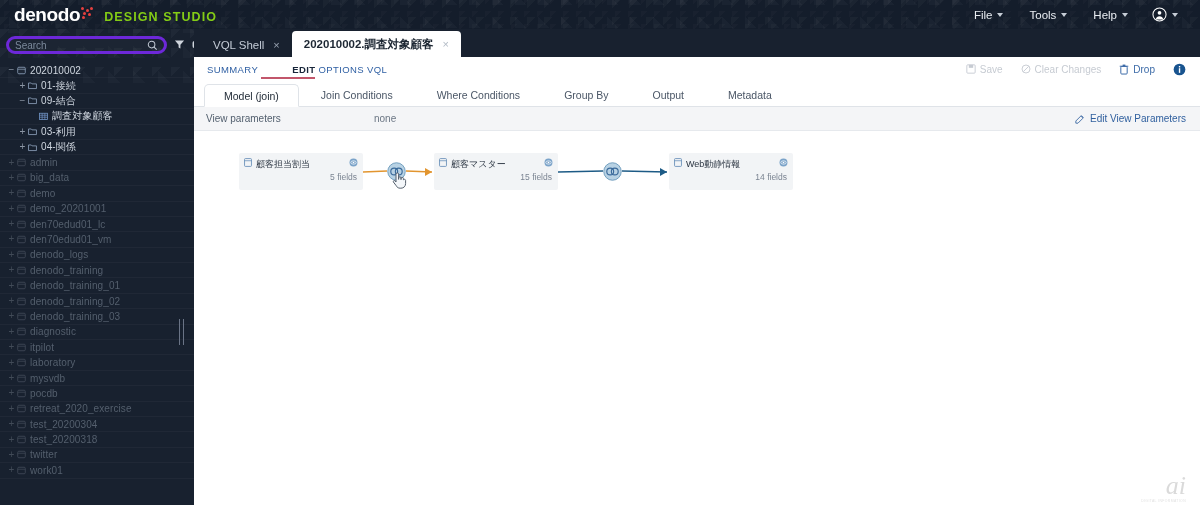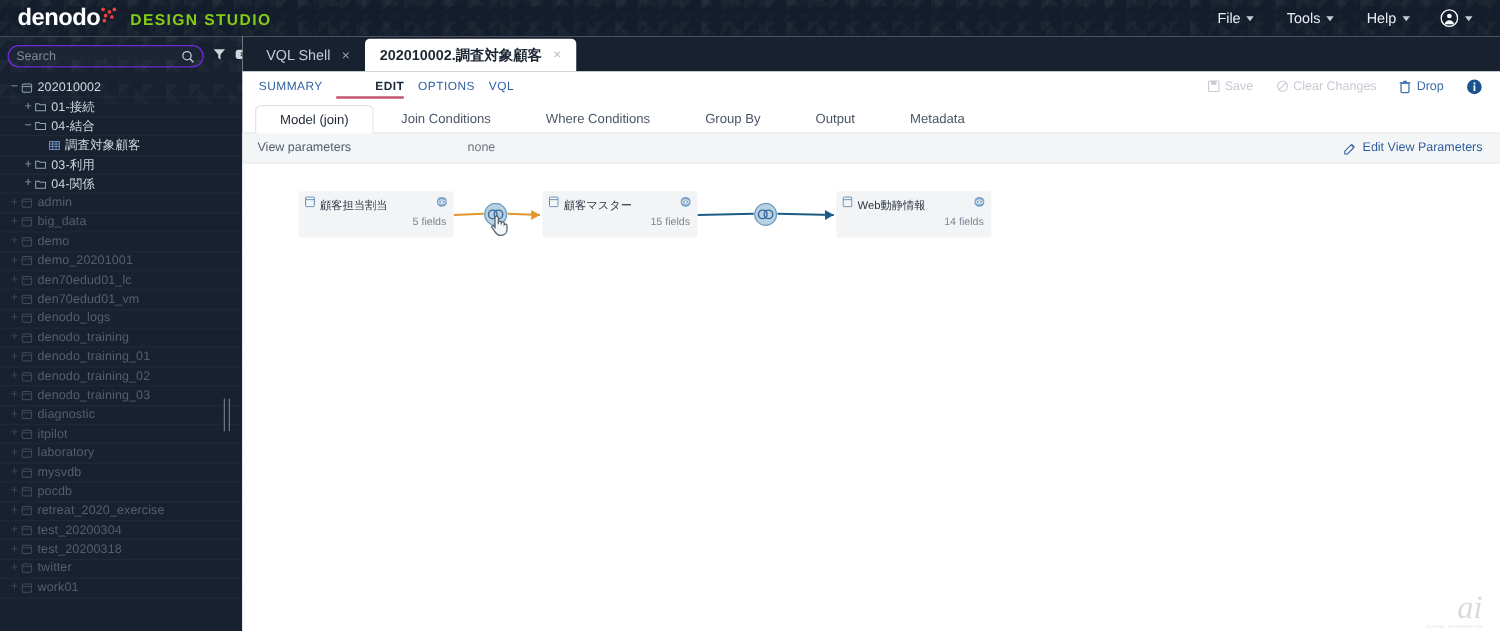--- a/index.html
+++ b/index.html
@@ -59,21 +59,21 @@
     background: #18212f; overflow: hidden;
   }
   .sidebar::before {
     content:""; position:absolute; inset:0 0 420px 0;
     background:
       linear-gradient(135deg, rgba(255,255,255,.03) 25%, transparent 25%) 0 0/19px 19px,
       linear-gradient(45deg, rgba(255,255,255,.025) 25%, transparent 25%) 8px 4px/25px 25px;
   }
   .searchrow { position: relative; display: flex; align-items: center; height: 32px; padding: 0 6px; }
   .searchbox {
-    flex: 0 0 126px; height: 18px; border: 1px solid #6d28d9; border-radius: 9px;
+    flex: 0 0 126px; height: 18px; border: 3px solid #6d28d9; border-radius: 9px;
     display: flex; align-items: center; padding: 0 6px; background: rgba(255,255,255,.02);
   }
   .searchbox input {
     flex: 1; background: transparent; border: 0; outline: 0;
     color: #98a4b4; font-size: 10px; font-family: "Liberation Sans", sans-serif;
   }
   .searchbox input::placeholder { color: #7c8a9c; }
   .sicon { margin-left: 7px; opacity: .92; }
 
   .tree { position: relative; padding-top: 2px; font-size: 10px; }
@@ -104,21 +104,21 @@
   }
   .wtab {
     display: flex; align-items: center; gap: 9px; height: 24px;
     padding: 0 12px; font-size: 11.5px; color: #c3cbd6;
     border-radius: 4px 4px 0 0;
   }
   .wtab.active { background: #fff; color: #1d2733; height: 26px; font-weight: bold; }
   .wtab .x { font-size: 11px; color: #9aa5b3; }
   .wtab.active .x { color: #b2bac5; font-weight: normal; }
 
-  .subnav { height: 18px; display: flex; align-items: center; gap: 11px; padding: 6px 0 0 13px; }
+  .subnav { height: 18px; display: flex; align-items: center; gap: 3px; padding: 6px 0 0 13px; }
   .subnav a { font-size: 9.5px; letter-spacing: .4px; color: #2e5fa3; text-decoration: none; }
   .subnav a.act { color: #18263a; font-weight: bold; position: relative; padding-left: 31px; }
   .subnav a.act::after {
     content: ""; position: absolute; left: 0; right: 0; bottom: -4px;
     height: 2px; background: #c2566b;
   }
   .toolbtns {
     margin-left: auto; display: flex; align-items: center; gap: 18px; padding-right: 14px;
   }
   .tbtn { display: flex; align-items: center; gap: 4px; font-size: 10px; color: #3c6ba8; }
@@ -258,21 +258,21 @@
         </span>
         <span class="tlabel">01-接続</span>
       </div>
       <div class="trow db" style="padding-left: 17px;">
         <span class="twist">−</span>
         <span class="ticon">
           <svg width="9" height="9" viewBox="0 0 10 10">
             <path d="M0.6 2.2h3l.9 1h4.9v5.2H0.6z" fill="none" stroke="#8fa4bd" stroke-width=".9"></path>
           </svg>
         </span>
-        <span class="tlabel">04-結合</span>
+        <span class="tlabel">09-結合</span>
       </div>
       <div class="trow db" style="padding-left: 28px;">
         <span class="twist"></span>
         <span class="ticon">
           <svg width="9" height="9" viewBox="0 0 10 10">
             <rect x="0.6" y="1.4" width="8.8" height="7" fill="none" stroke="#6f93c4" stroke-width=".9"></rect>
             <line x1="0.6" x2="9.4" y1="3.6" y2="3.6" stroke="#6f93c4" stroke-width=".8"></line>
             <line x1="0.6" x2="9.4" y1="5.8" y2="5.8" stroke="#6f93c4" stroke-width=".8"></line>
             <line y1="1.4" y2="8.4" x1="3.5" x2="3.5" stroke="#6f93c4" stroke-width=".8"></line>
             <line y1="1.4" y2="8.4" x1="6.5" x2="6.5" stroke="#6f93c4" stroke-width=".8"></line>

